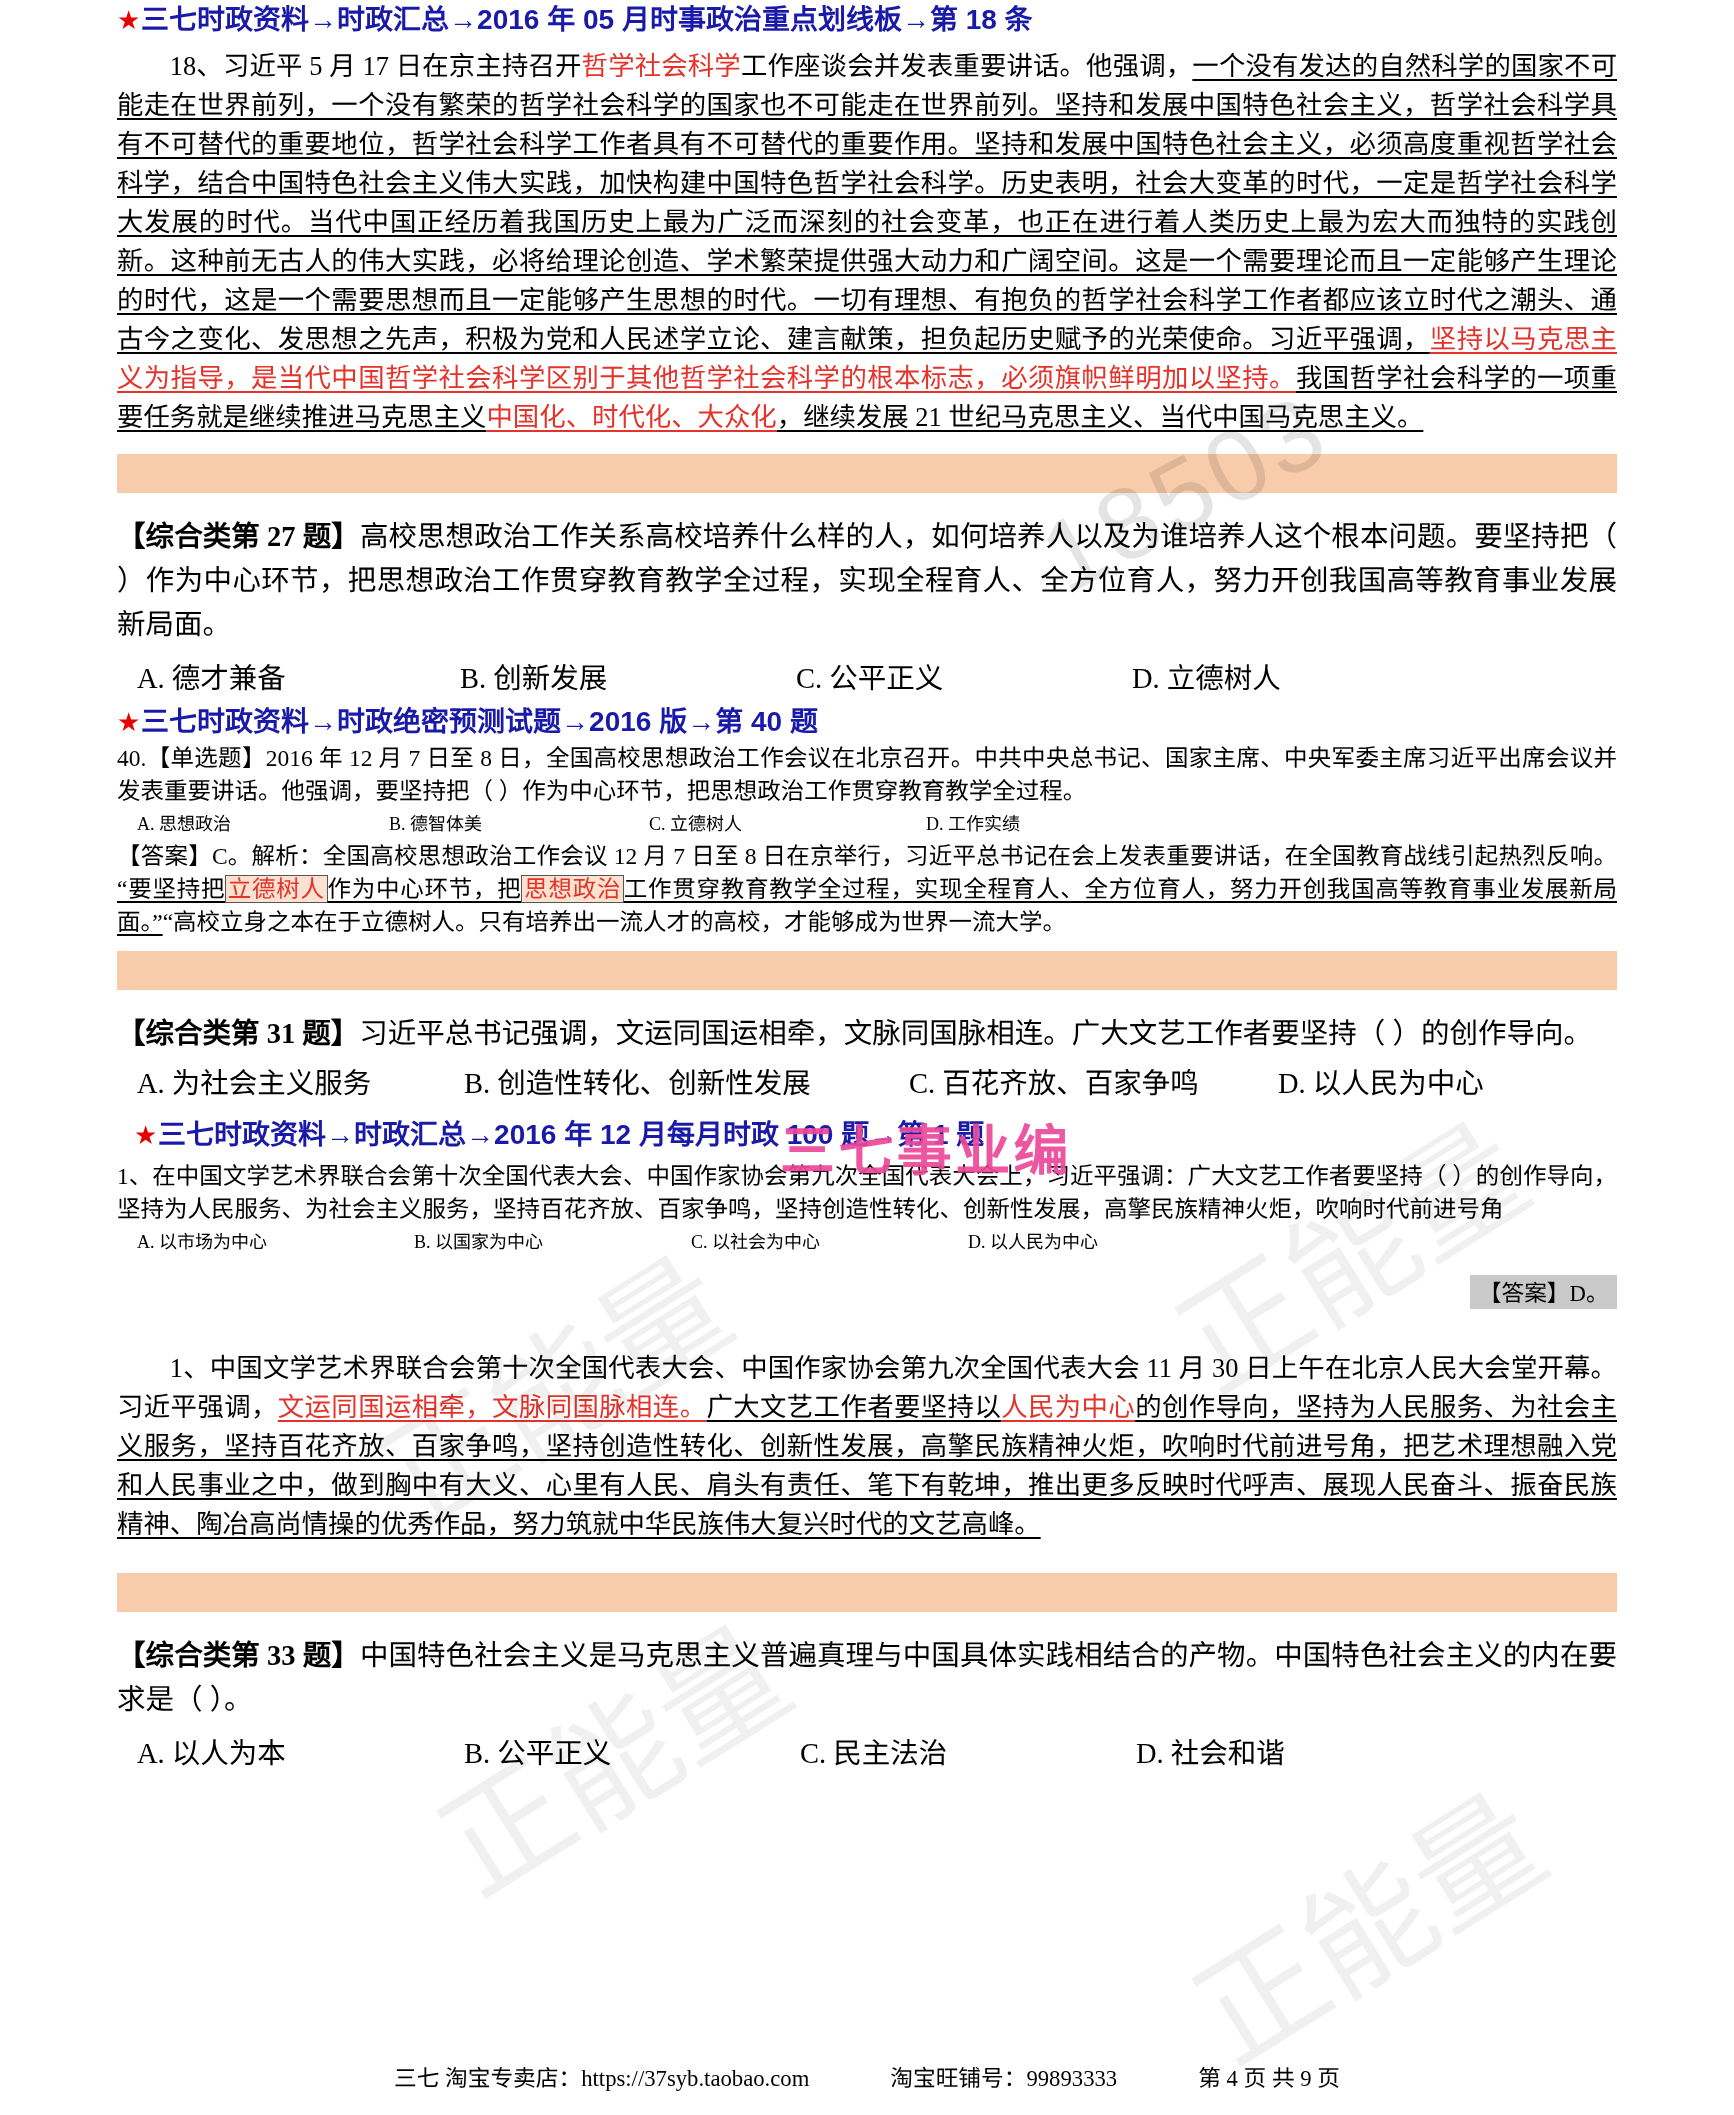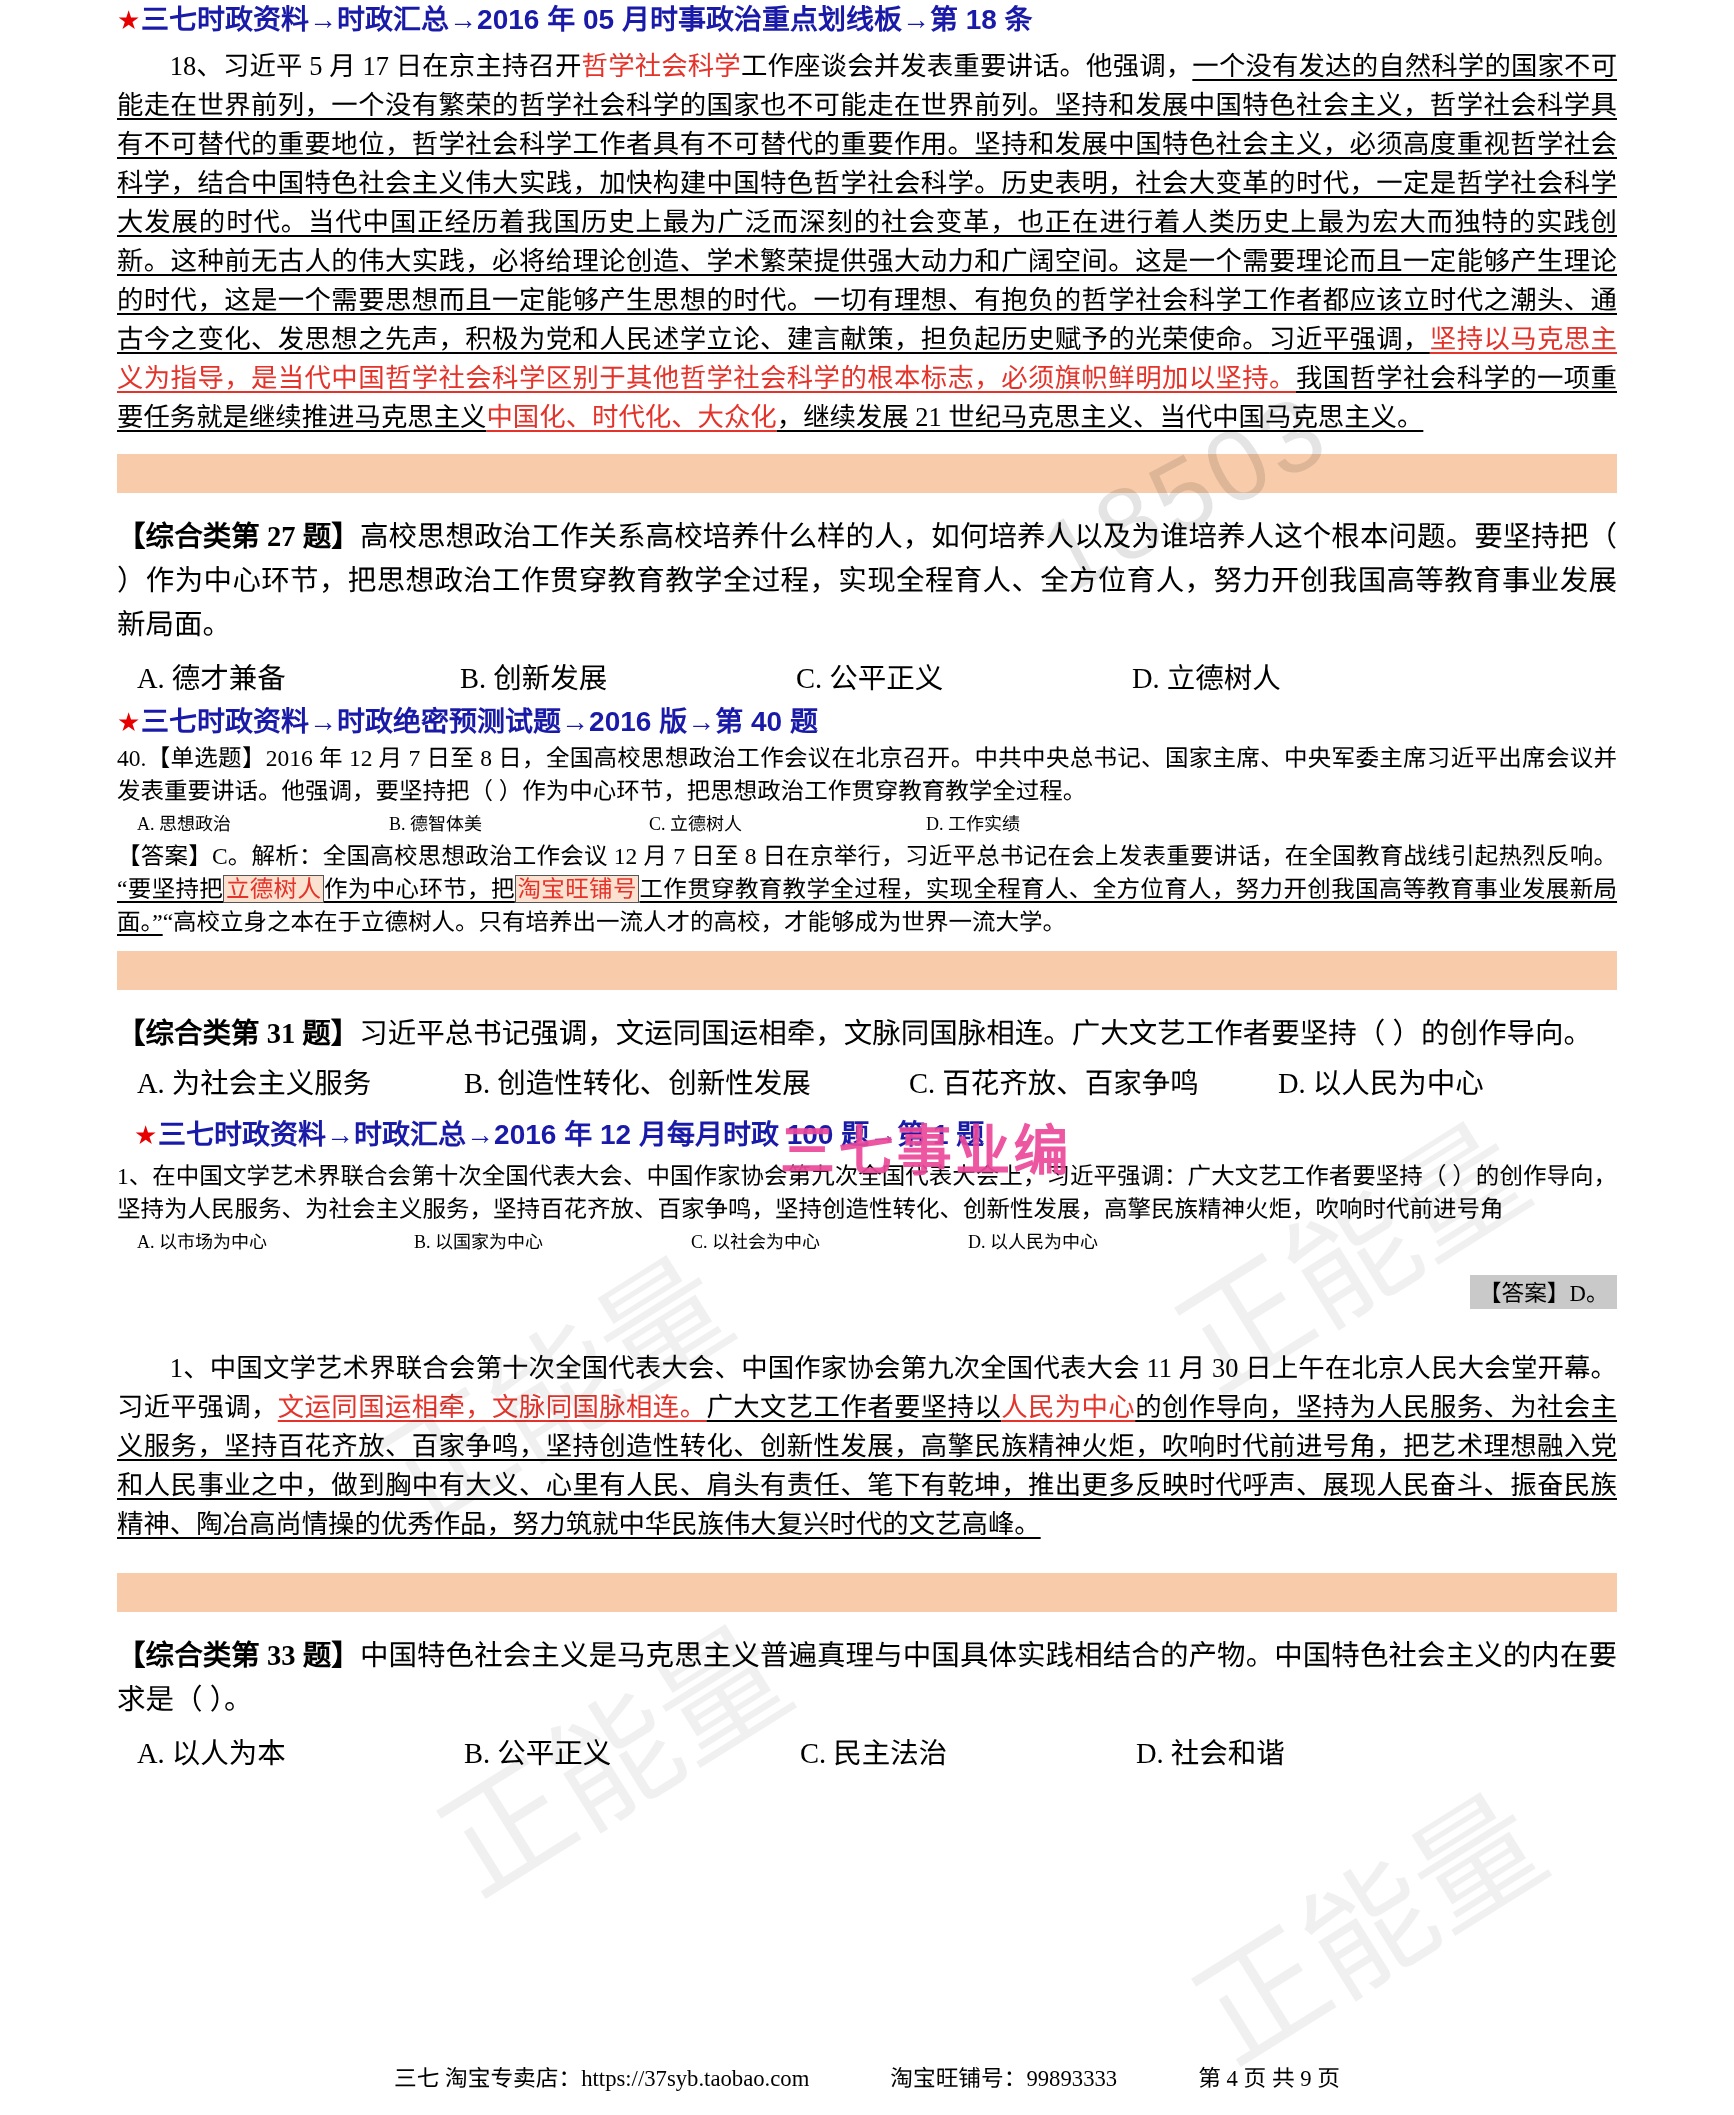--- a/index.html
+++ b/index.html
@@ -207,21 +207,21 @@
 
   <div class="para-sm">40.【单选题】2016 年 12 月 7 日至 8 日，全国高校思想政治工作会议在北京召开。中共中央总书记、国家主席、中央军委主席习近平出席会议并发表重要讲话。他强调，要坚持把（    ）作为中心环节，把思想政治工作贯穿教育教学全过程。</div>
   <div class="opts opts-sm">
     <span style="width:252px">A. 思想政治</span>
     <span style="width:260px">B. 德智体美</span>
     <span style="width:277px">C. 立德树人</span>
     <span>D. 工作实绩</span>
   </div>
   <div class="para-sm">
     <span>【答案】C。解析：全国高校思想政治工作会议 12 月 7 日至 8 日在京举行，习近平总书记在会上发表重要讲话，在全国教育战线引起热烈反响。</span>
-    <span class="u">“要坚持把</span><span class="hl-box">立德树人</span><span class="u">作为中心环节，把</span><span class="hl-box">淘宝旺铺号</span><span class="u">工作贯穿教育教学全过程，实现全程育人、全方位育人，努力开创我国高等教育事业发展新局面。”</span><span>“高校立身之本在于立德树人。只有培养出一流人才的高校，才能够成为世界一流大学。</span>
+    <span class="u">“要坚持把</span><span class="hl-box">立德树人</span><span class="u">作为中心环节，把</span><span class="hl-box">思想政治</span><span class="u">工作贯穿教育教学全过程，实现全程育人、全方位育人，努力开创我国高等教育事业发展新局面。”</span><span>“高校立身之本在于立德树人。只有培养出一流人才的高校，才能够成为世界一流大学。</span>
   </div>
 
   <div class="sp14"></div>
   <div class="bar"></div>
   <div class="sp26"></div>
 
   <div class="para-lg">
     <b>【综合类第 31 题】</b><span>习近平总书记强调，文运同国运相牵，文脉同国脉相连。广大文艺工作者要坚持（   ）的创作导向。</span>
   </div>
   <div class="sp10"></div>

